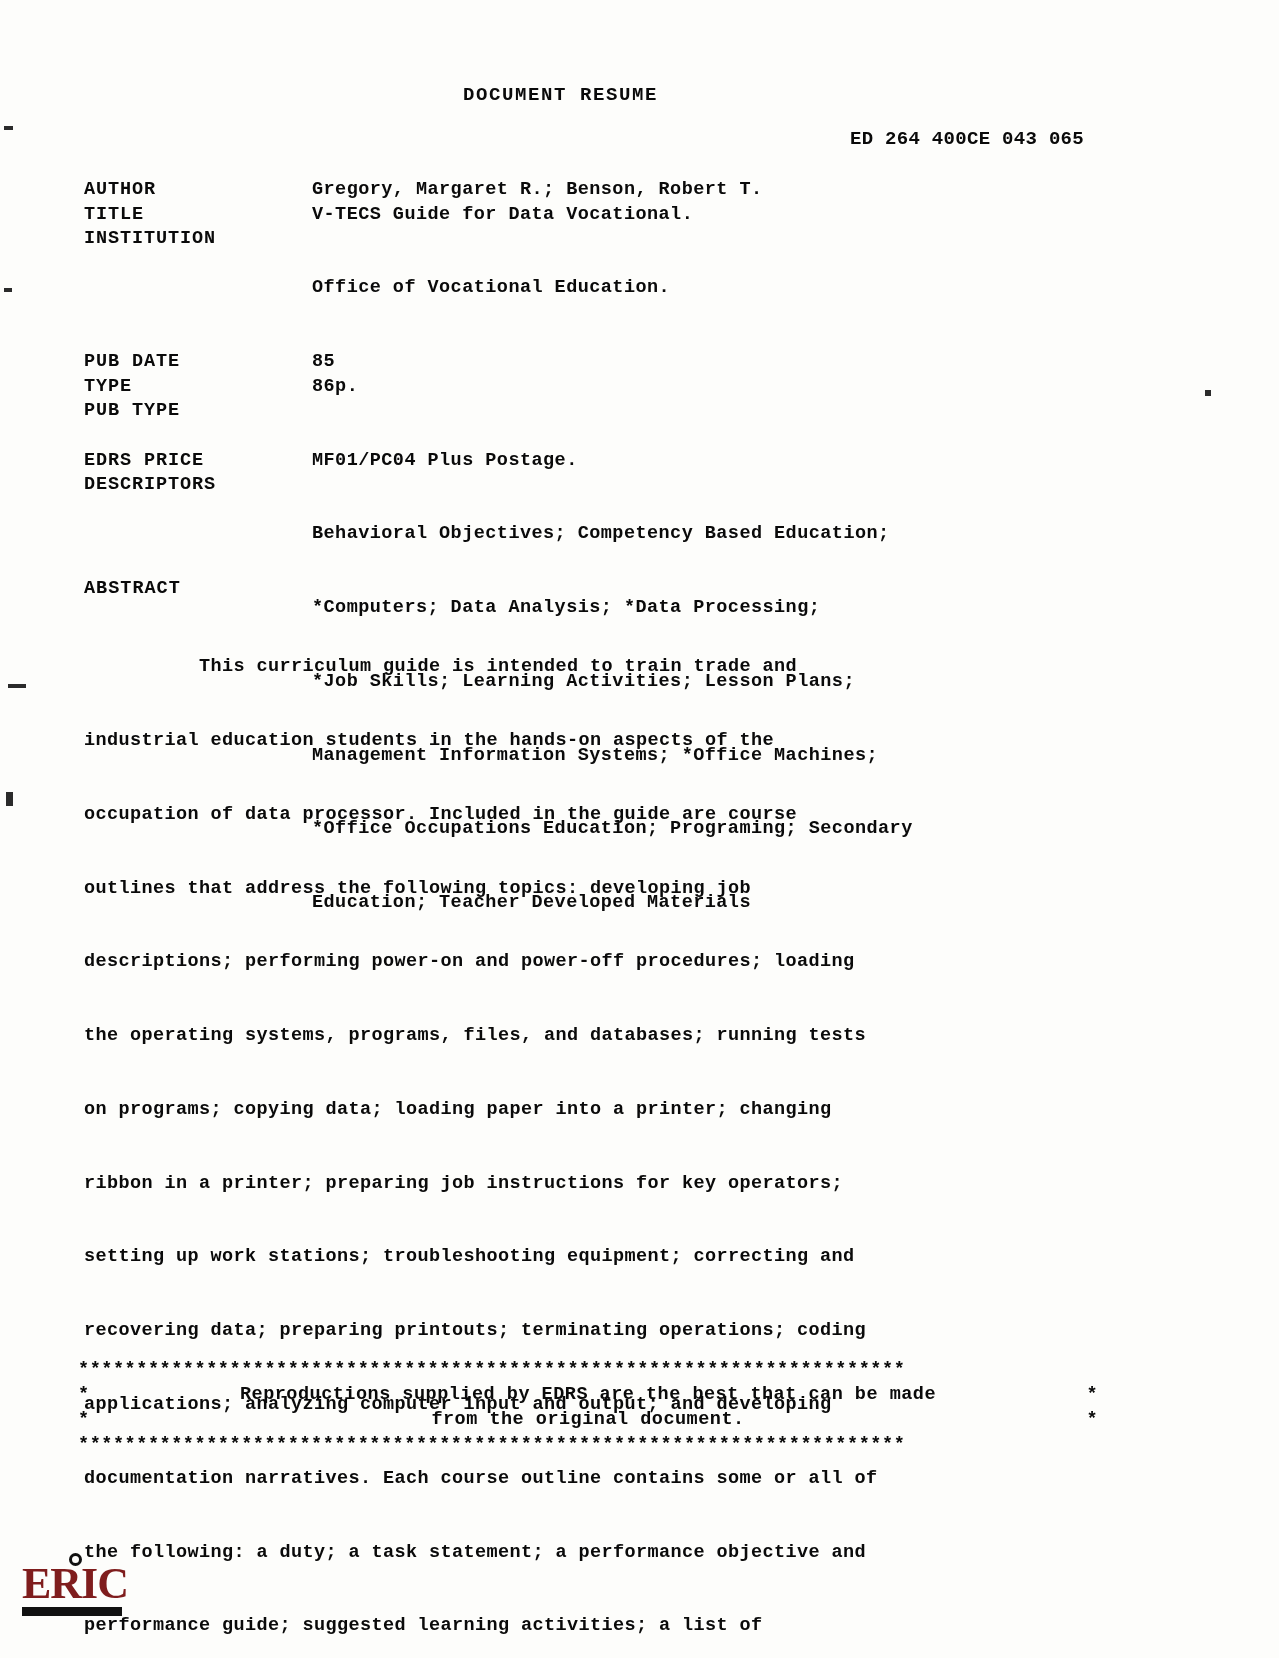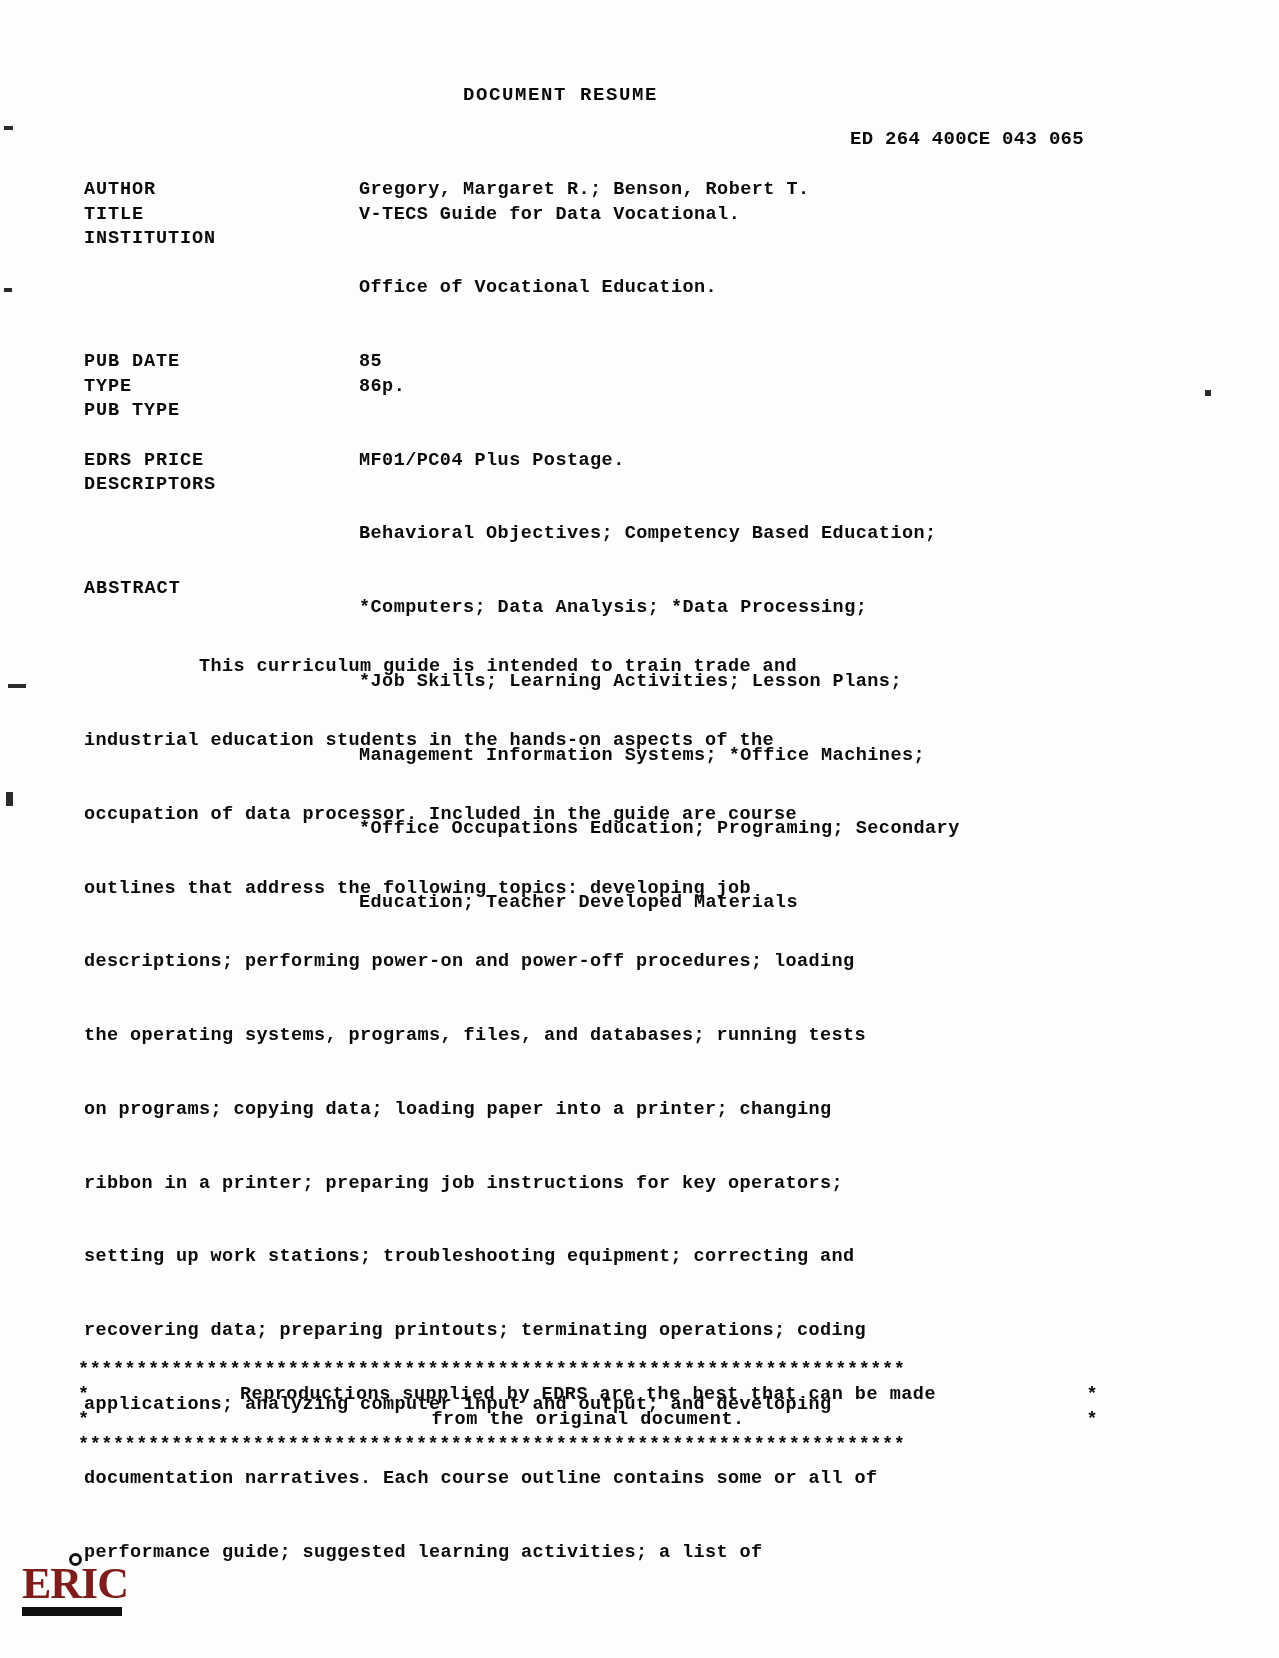--- a/index.html
+++ b/index.html
@@ -57,21 +57,20 @@
     position: absolute;
     top: 178px;
     left: 84px;
     width: 1010px;
     font-size: 18.5px;
     line-height: 24.6px;
   }
   .meta-row {
     display: flex;
     align-items: flex-start;
-    gap: 47px;
   }
   .meta-label {
     width: 228px;
     flex: 0 0 228px;
     letter-spacing: 0.9px;
   }
   .meta-value {
     flex: 1 1 auto;
     letter-spacing: 0.45px;
   }
@@ -252,20 +251,21 @@
     <span class="ln">occupation of data processor. Included in the guide are course</span>
     <span class="ln">outlines that address the following topics: developing job</span>
     <span class="ln">descriptions; performing power-on and power-off procedures; loading</span>
     <span class="ln">the operating systems, programs, files, and databases; running tests</span>
     <span class="ln">on programs; copying data; loading paper into a printer; changing</span>
     <span class="ln">ribbon in a printer; preparing job instructions for key operators;</span>
     <span class="ln">setting up work stations; troubleshooting equipment; correcting and</span>
     <span class="ln">recovering data; preparing printouts; terminating operations; coding</span>
     <span class="ln">applications; analyzing computer input and output; and developing</span>
     <span class="ln">documentation narratives. Each course outline contains some or all of</span>
+    <span class="ln">the following: a duty; a task statement; a performance objective and</span>
     <span class="ln">performance guide; suggested learning activities; a list of</span>
     
     
     
     
     
     
     <span class="ln"></span>
   </div>
 

